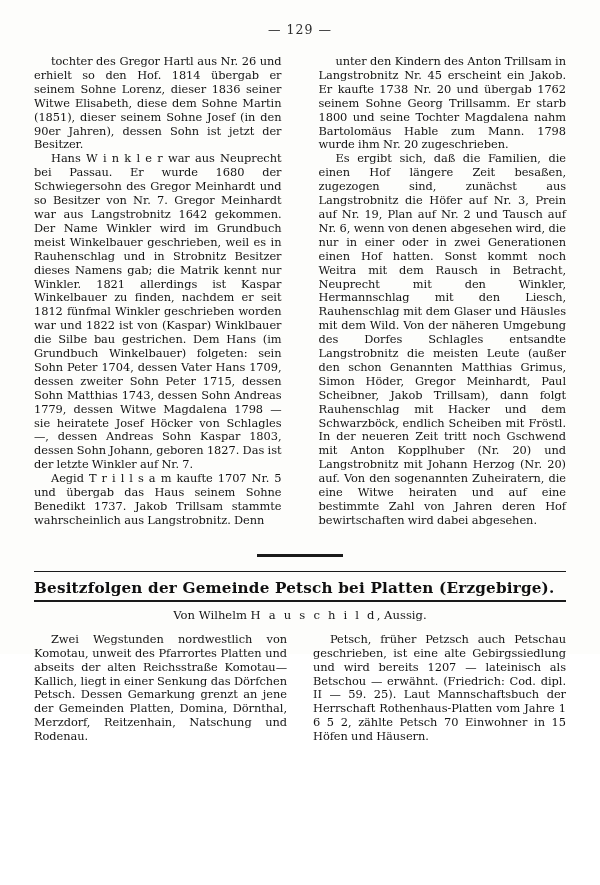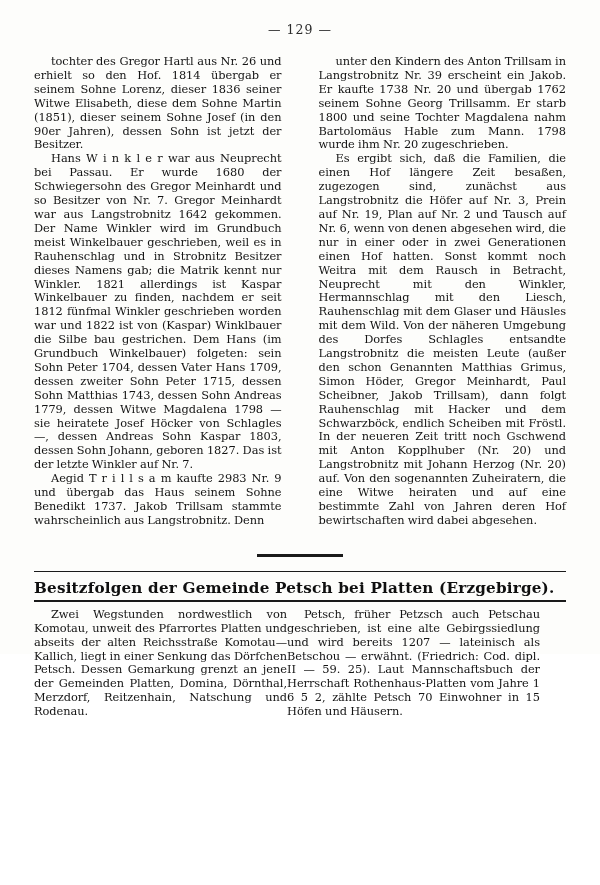--- a/index.html
+++ b/index.html
@@ -84,50 +84,54 @@
     font-size: 11.6px;
     margin: 0 0 11px 0;
     color: #141414;
     font-family: "DejaVu Serif", serif;
   }
   .byline .sp {
     letter-spacing: 2.2px;
   }
   .bottom-columns {
     display: flex;
+    gap: 26px;
     align-items: flex-start;
   }
 </style>
 </head>
 <body>
 
 <div class="page">
 
   <div class="page-header">— 129 —</div>
 
   <div class="columns">
     <div class="col">
       <p class="para">tochter des Gregor Hartl aus Nr. 26 und erhielt so den Hof. 1814 übergab er seinem Sohne Lorenz, dieser 1836 seiner Witwe Elisabeth, diese dem Sohne Martin (1851), dieser seinem Sohne Josef (in den 90er Jahren), dessen Sohn ist jetzt der Besitzer.</p>
       <p class="para">Hans W i n k l e r war aus Neuprecht bei Passau. Er wurde 1680 der Schwiegersohn des Gregor Meinhardt und so Besitzer von Nr. 7. Gregor Meinhardt war aus Langstrobnitz 1642 gekommen. Der Name Winkler wird im Grundbuch meist Winkelbauer geschrieben, weil es in Rauhenschlag und in Strobnitz Besitzer dieses Namens gab; die Matrik kennt nur Winkler. 1821 allerdings ist Kaspar Winkelbauer zu finden, nachdem er seit 1812 fünfmal Winkler geschrieben worden war und 1822 ist von (Kaspar) Winklbauer die Silbe bau gestrichen. Dem Hans (im Grundbuch Winkelbauer) folgeten: sein Sohn Peter 1704, dessen Vater Hans 1709, dessen zweiter Sohn Peter 1715, dessen Sohn Matthias 1743, dessen Sohn Andreas 1779, dessen Witwe Magdalena 1798 — sie heiratete Josef Höcker von Schlagles —, dessen Andreas Sohn Kaspar 1803, dessen Sohn Johann, geboren 1827. Das ist der letzte Winkler auf Nr. 7.</p>
-      <p class="para">Aegid T r i l l s a m kaufte 2983 Nr. 9 und übergab das Haus seinem Sohne Benedikt 1737. Jakob Trillsam stammte wahrscheinlich aus Langstrobnitz. Denn</p>
+      <p class="para">Aegid T r i l l s a m kaufte 1707 Nr. 5 und übergab das Haus seinem Sohne Benedikt 1737. Jakob Trillsam stammte wahrscheinlich aus Langstrobnitz. Denn</p>
     </div>
     <div class="col">
-      <p class="para">unter den Kindern des Anton Trillsam in Langstrobnitz Nr. 39 erscheint ein Jakob. Er kaufte 1738 Nr. 20 und übergab 1762 seinem Sohne Georg Trillsamm. Er starb 1800 und seine Tochter Magdalena nahm Bartolomäus Hable zum Mann. 1798 wurde ihm Nr. 20 zugeschrieben.</p>
+      <p class="para">unter den Kindern des Anton Trillsam in Langstrobnitz Nr. 45 erscheint ein Jakob. Er kaufte 1738 Nr. 20 und übergab 1762 seinem Sohne Georg Trillsamm. Er starb 1800 und seine Tochter Magdalena nahm Bartolomäus Hable zum Mann. 1798 wurde ihm Nr. 20 zugeschrieben.</p>
       <p class="para">Es ergibt sich, daß die Familien, die einen Hof längere Zeit besaßen, zugezogen sind, zunächst aus Langstrobnitz die Höfer auf Nr. 3, Prein auf Nr. 19, Plan auf Nr. 2 und Tausch auf Nr. 6, wenn von denen abgesehen wird, die nur in einer oder in zwei Generationen einen Hof hatten. Sonst kommt noch Weitra mit dem Rausch in Betracht, Neuprecht mit den Winkler, Hermannschlag mit den Liesch, Rauhenschlag mit dem Glaser und Häusles mit dem Wild. Von der näheren Umgebung des Dorfes Schlagles entsandte Langstrobnitz die meisten Leute (außer den schon Genannten Matthias Grimus, Simon Höder, Gregor Meinhardt, Paul Scheibner, Jakob Trillsam), dann folgt Rauhenschlag mit Hacker und dem Schwarzböck, endlich Scheiben mit Fröstl. In der neueren Zeit tritt noch Gschwend mit Anton Kopplhuber (Nr. 20) und Langstrobnitz mit Johann Herzog (Nr. 20) auf. Von den sogenannten Zuheiratern, die eine Witwe heiraten und auf eine bestimmte Zahl von Jahren deren Hof bewirtschaften wird dabei abgesehen.</p>
     </div>
   </div>
 
   <div class="divider-wrap">
     <span class="divider"></span>
   </div>
 
   <div class="section-rule top"></div>
   <div class="section-title">Besitzfolgen der Gemeinde Petsch bei Platten (Erzgebirge).</div>
   <div class="section-rule"></div>
 
+  <div class="byline">
+    <span>Von Wilhelm </span><span class="sp">H a u s c h i l d</span><span>, Aussig.</span>
+  </div>
 
   <div class="bottom-columns">
     <div class="col">
       <p class="para">Zwei Wegstunden nordwestlich von Komotau, unweit des Pfarrortes Platten und abseits der alten Reichsstraße Komotau—Kallich, liegt in einer Senkung das Dörfchen Petsch. Dessen Gemarkung grenzt an jene der Gemeinden Platten, Domina, Dörnthal, Merzdorf, Reitzenhain, Natschung und Rodenau.</p>
     </div>
     <div class="col">
       <p class="para">Petsch, früher Petzsch auch Petschau geschrieben, ist eine alte Gebirgssiedlung und wird bereits 1207 — lateinisch als Betschou — erwähnt. (Friedrich: Cod. dipl. II — 59. 25). Laut Mannschaftsbuch der Herrschaft Rothenhaus-Platten vom Jahre 1 6 5 2, zählte Petsch 70 Einwohner in 15 Höfen und Häusern.</p>
     </div>
   </div>
 

